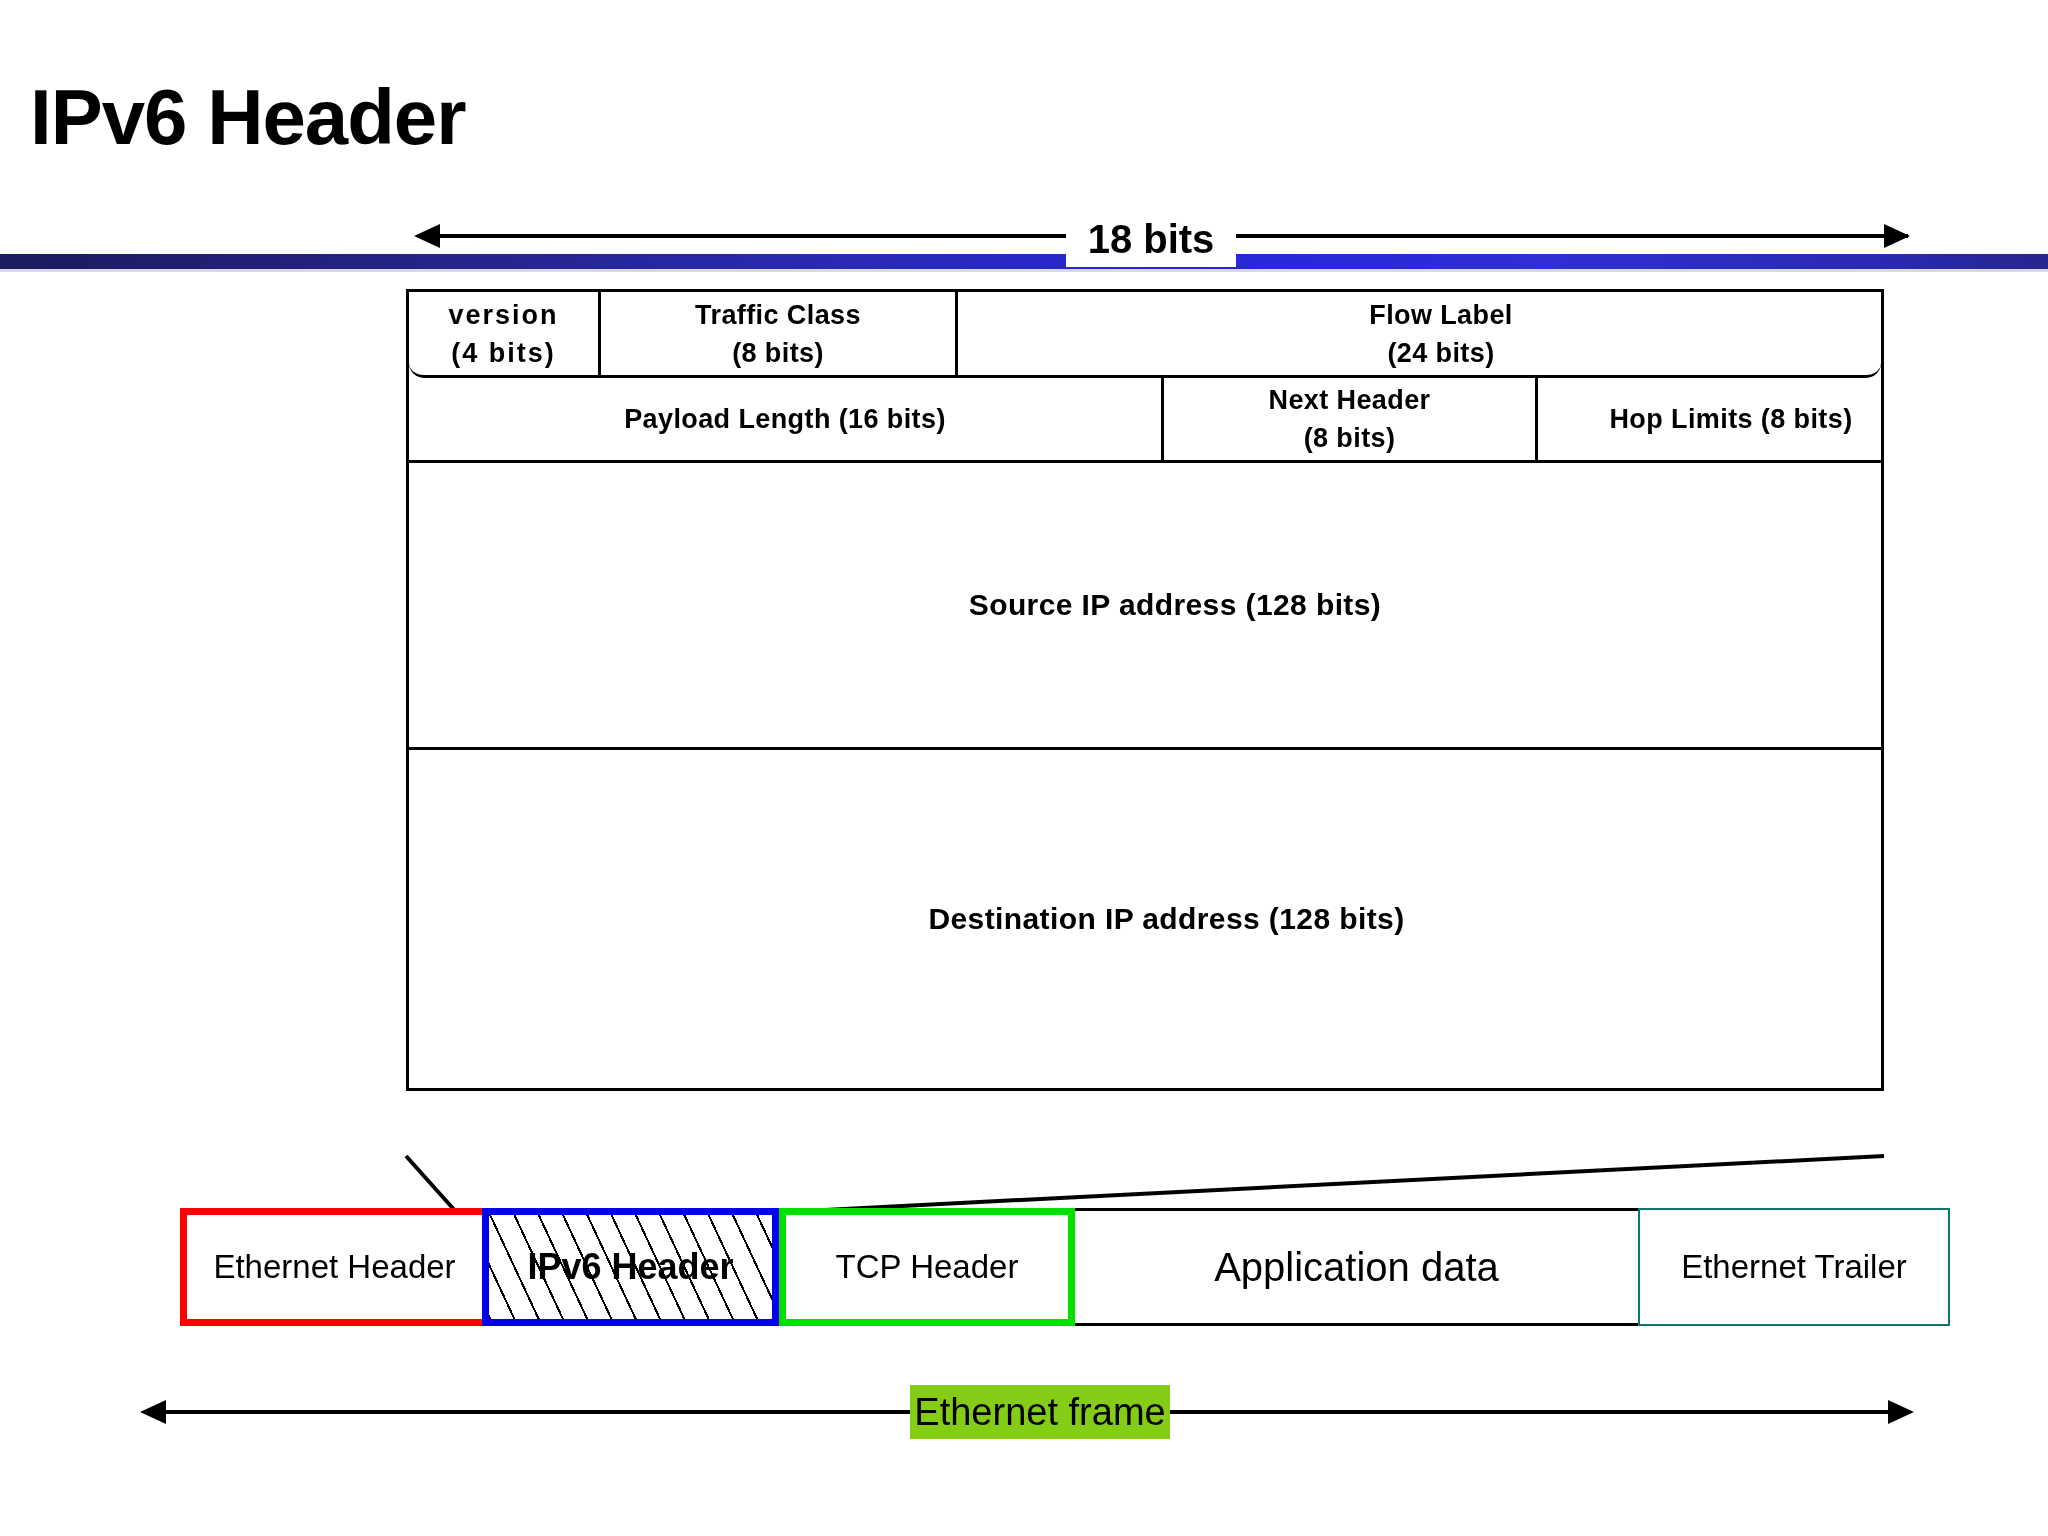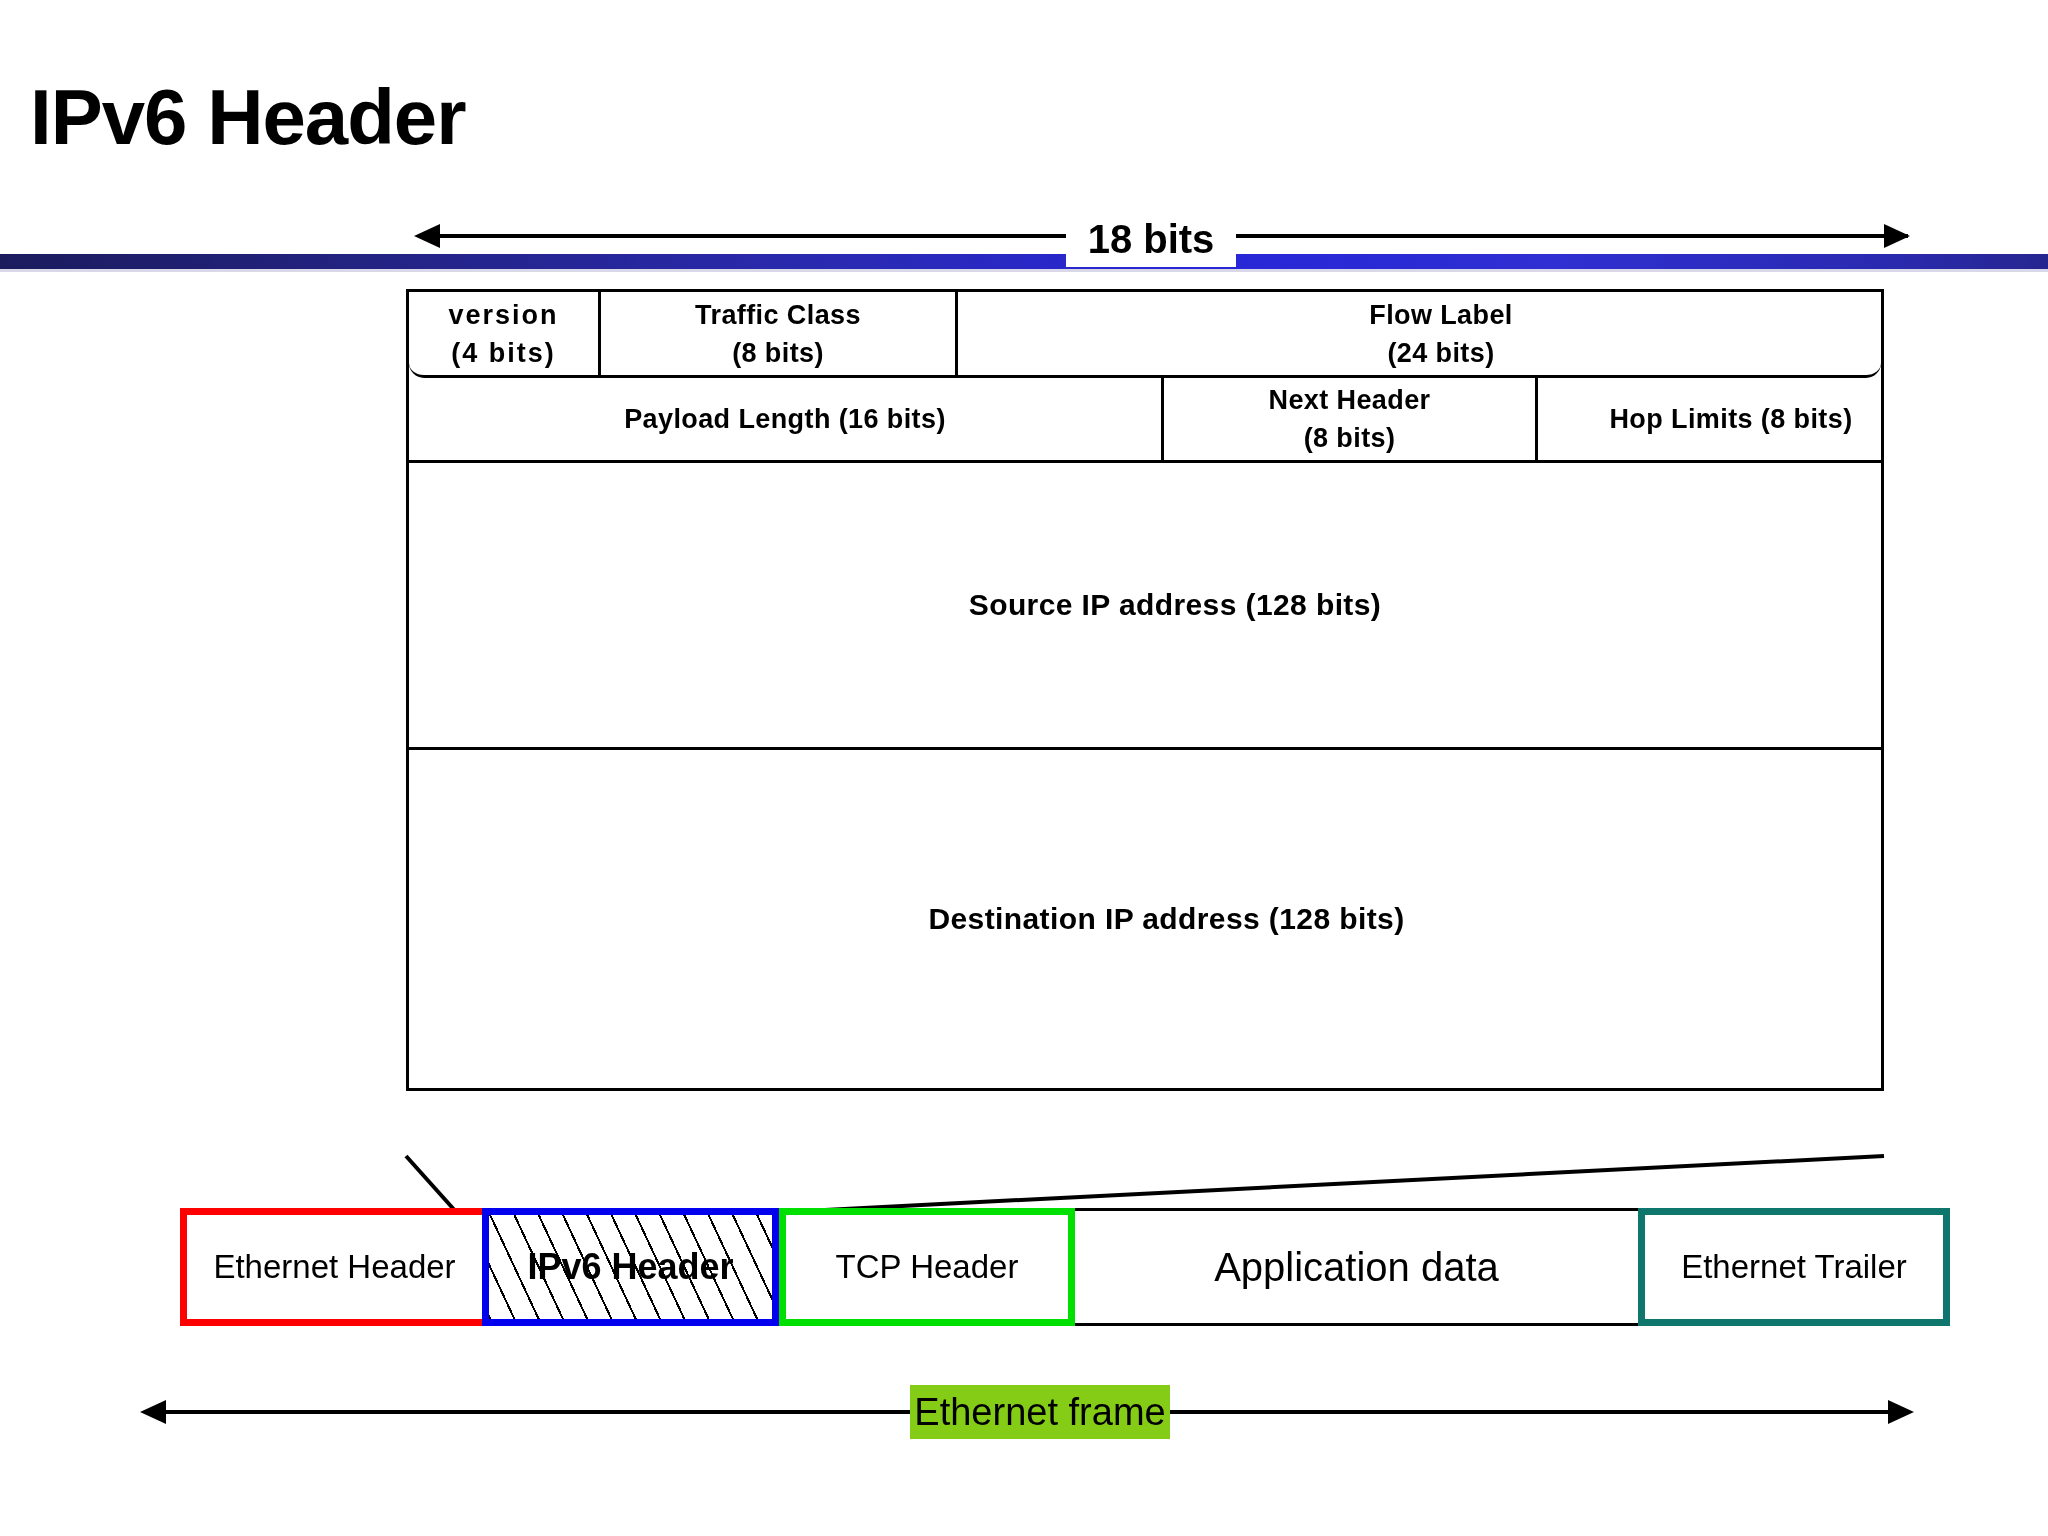--- a/index.html
+++ b/index.html
@@ -212,21 +212,21 @@
   }
   #box-app-data {
     flex: 1;
     border: 3px solid #000;
     border-left: none;
     border-right: none;
     font-size: 40px;
   }
   #box-eth-trailer {
     width: 312px;
-    border: 7px solid #0f766e;
+    border: 2px solid #0f766e;
   }
 
   
   #frame-arrow-line {
     position: absolute;
     left: 160px;
     top: 1410px;
     width: 1730px;
     height: 4px;
     background: #000;

